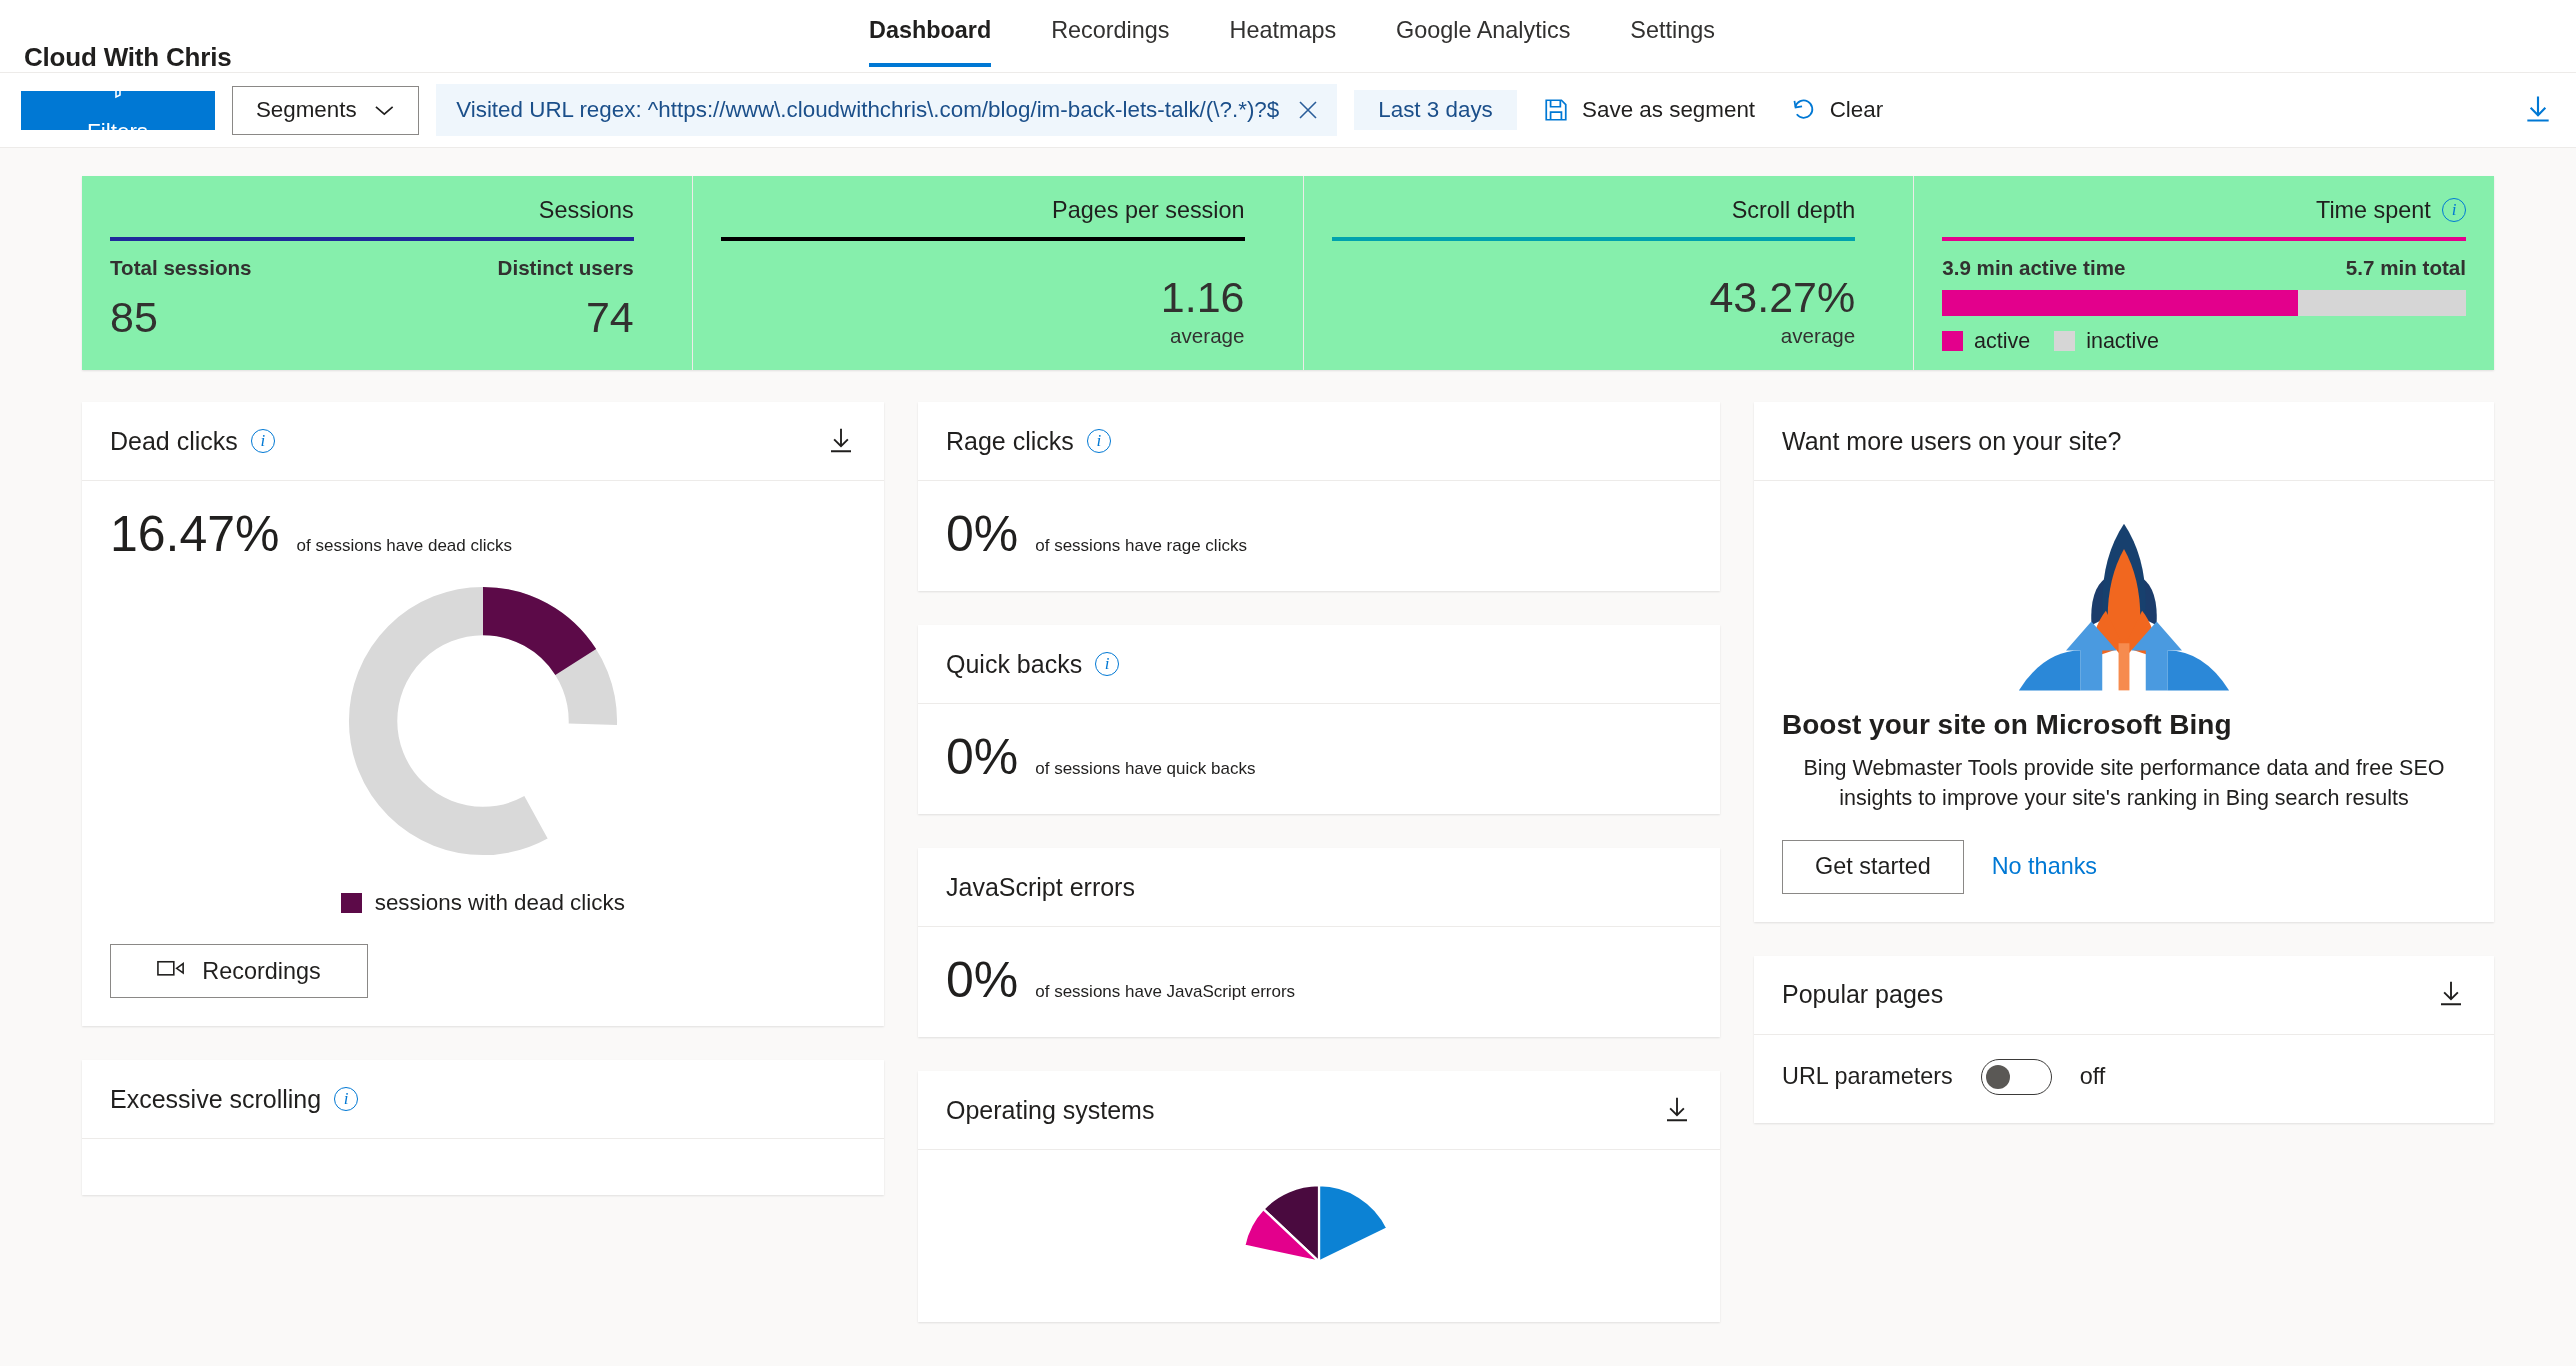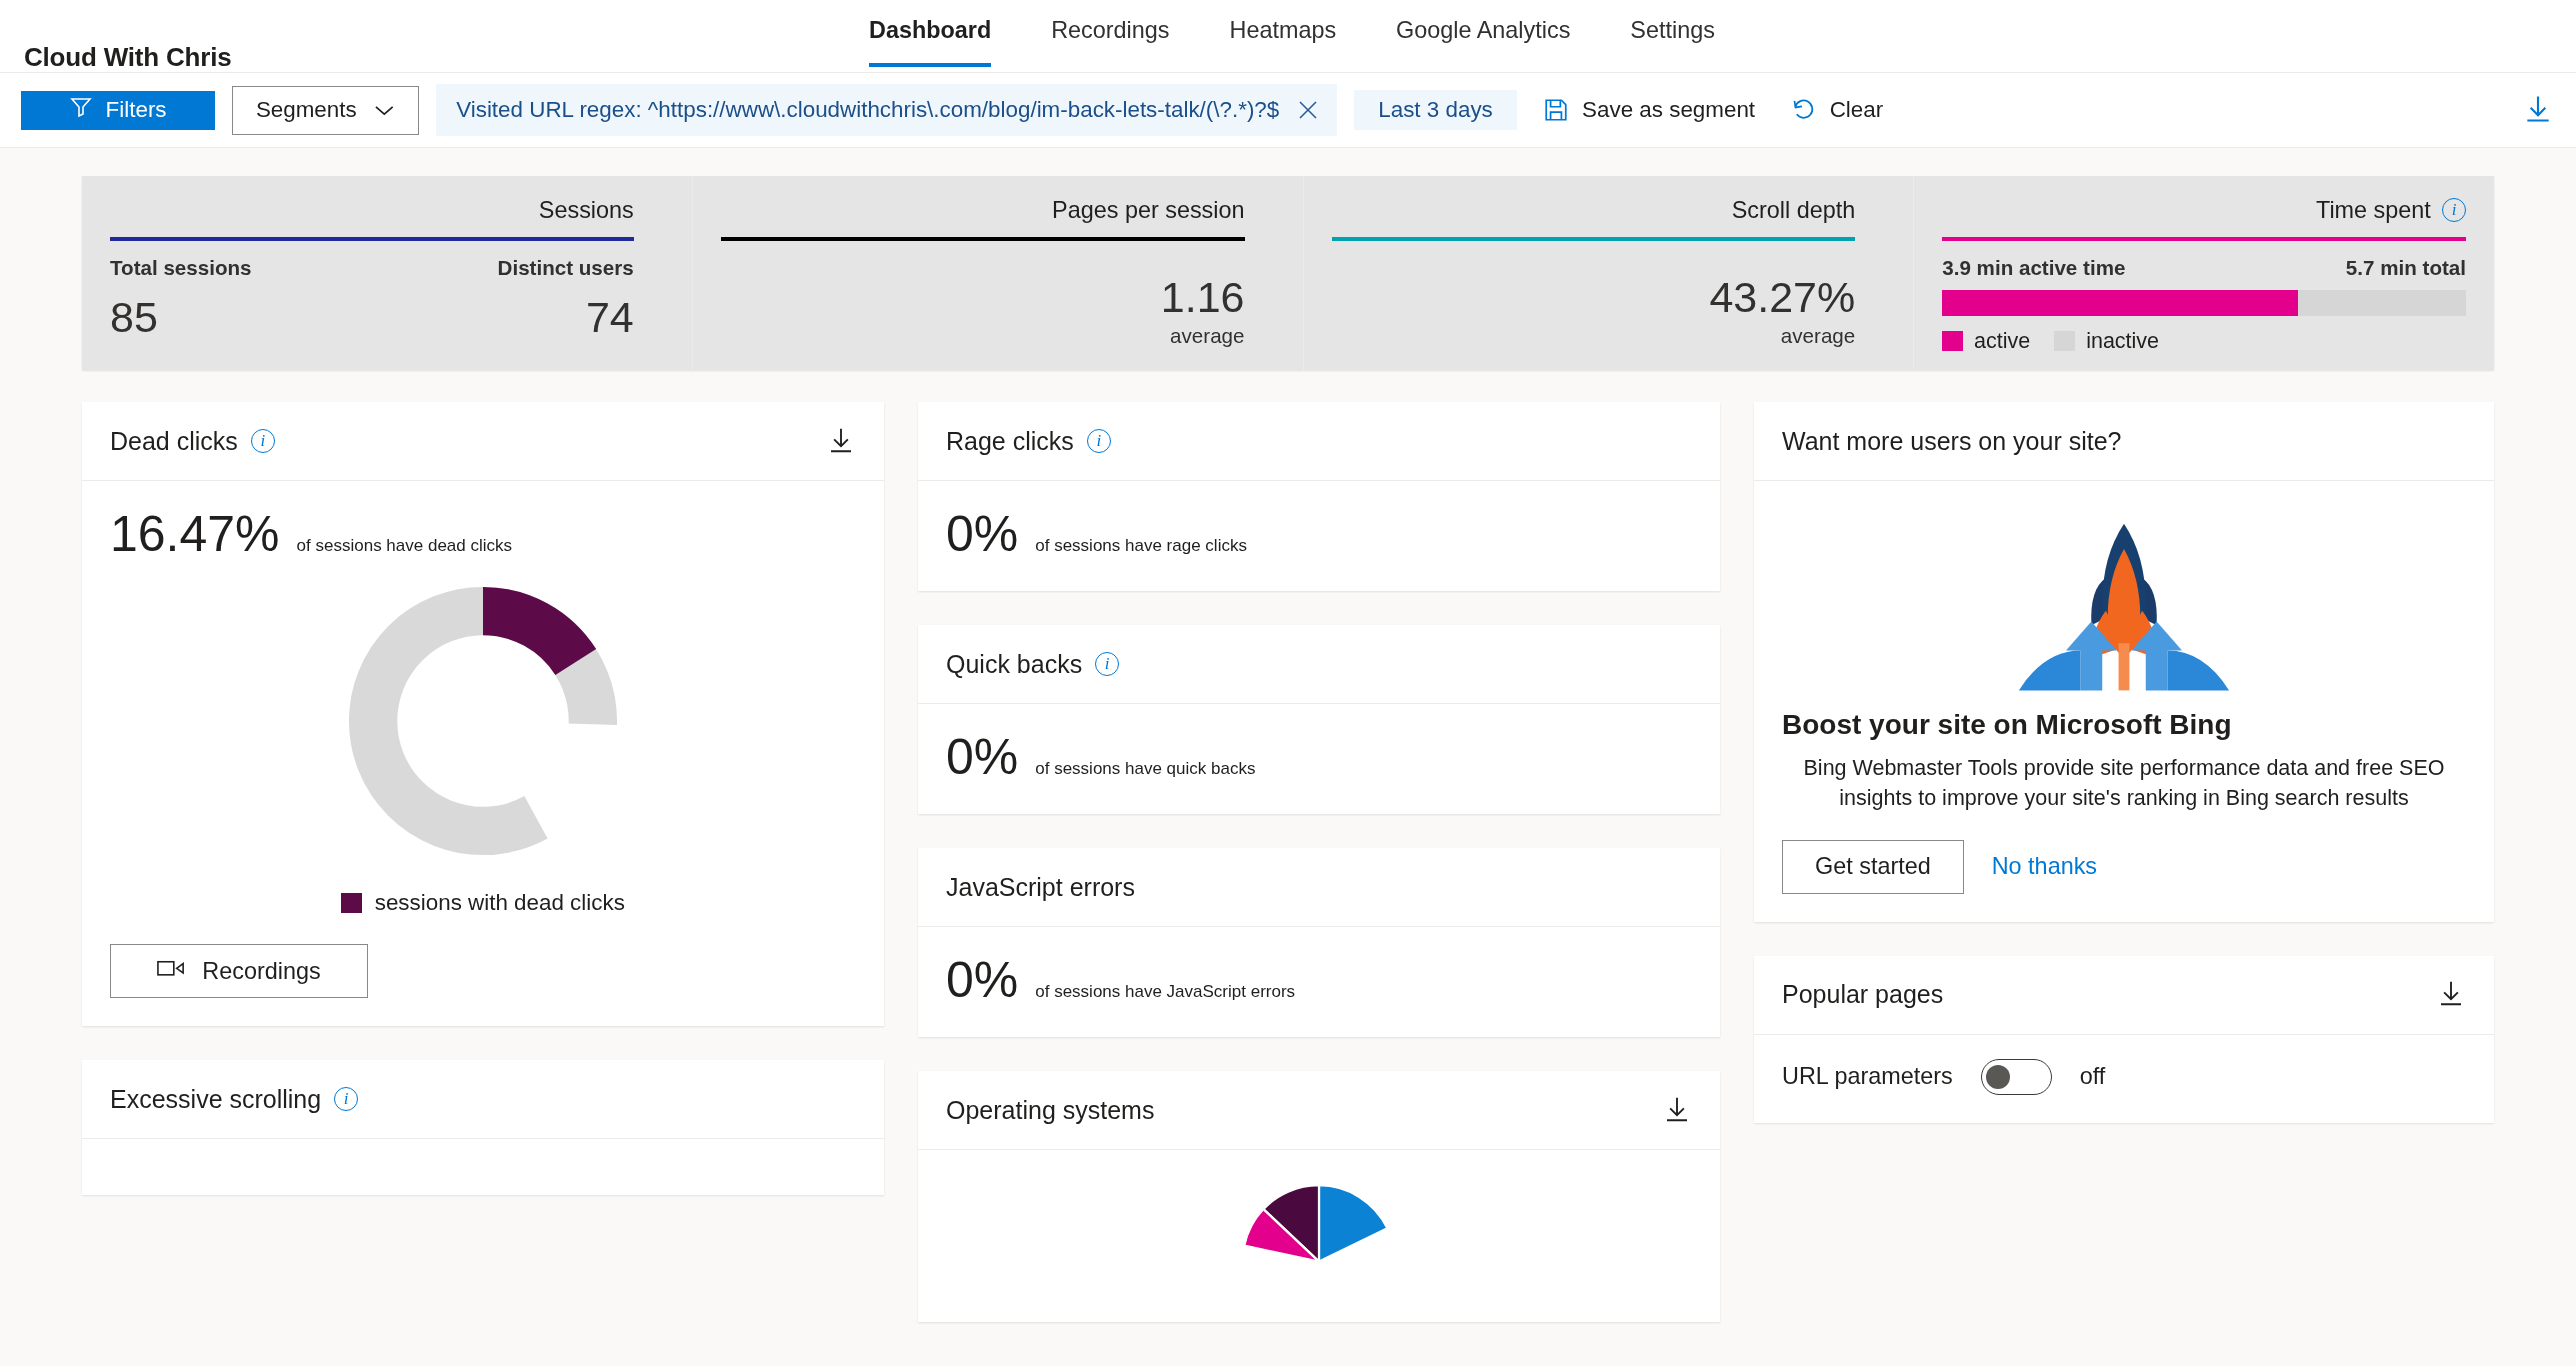--- a/index.html
+++ b/index.html
@@ -66,20 +66,21 @@
     gap: 17px;
     position: relative;
     border-bottom: 0.9px solid #edebe9;
   }
   .btn-filters {
     background: #0078d4; color: #fff;
     height: 39px; min-width: 194px;
     display: flex; align-items: center; justify-content: center; gap: 13px;
     font-size: 22.4px; cursor: pointer;
     border: none;
+    flex-direction: column;
   }
   .btn-segments {
     background: #fff; color: #201f1e;
     height: 49px; min-width: 187px;
     border: 0.9px solid #8a8886;
     display: flex; align-items: center; justify-content: center; gap: 17px;
     font-size: 22.4px; cursor: pointer;
     padding: 0 17px;
   }
   .chip-url {
@@ -111,21 +112,21 @@
   }
   .tool-btn .ico { color: #0078d4; display: flex; align-items: center; }
   .dl-right {
     position: absolute; right: 22.4px; top: 50%; transform: translateY(-50%);
     cursor: pointer; color: #0078d4;
   }
 
   
   .kpi-wrap {
     margin: 28px 82px 0 82px;
-    background: #e5e5e5;
+    background: #86efac;
     display: flex;
     box-shadow: 0 0.9px 1.9px rgba(0,0,0,.10);
     height: 194px;
     gap: 30px;
   }
   .kpi {
     flex: 1 1 0;
     padding: 20.6px 28px 0 28px;
     position: relative;
   }

